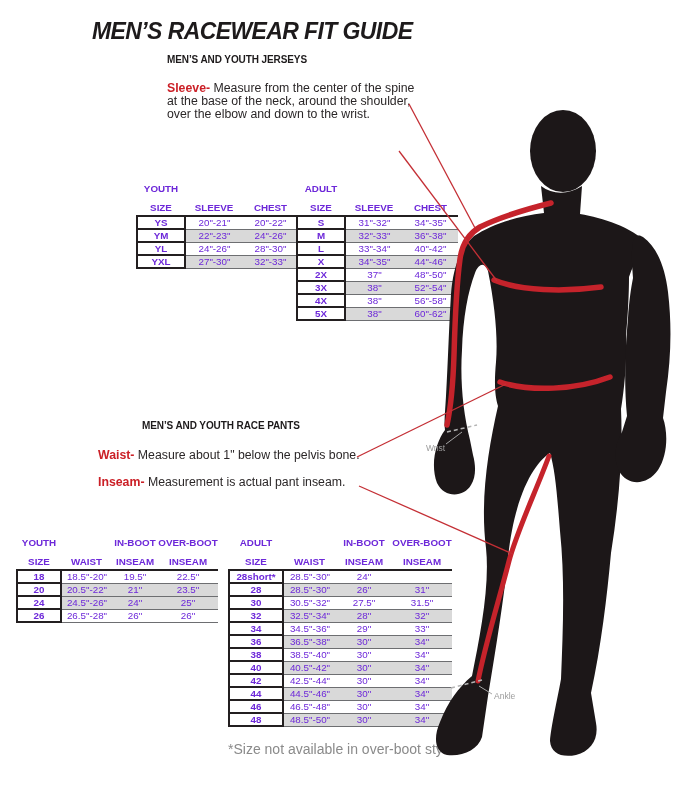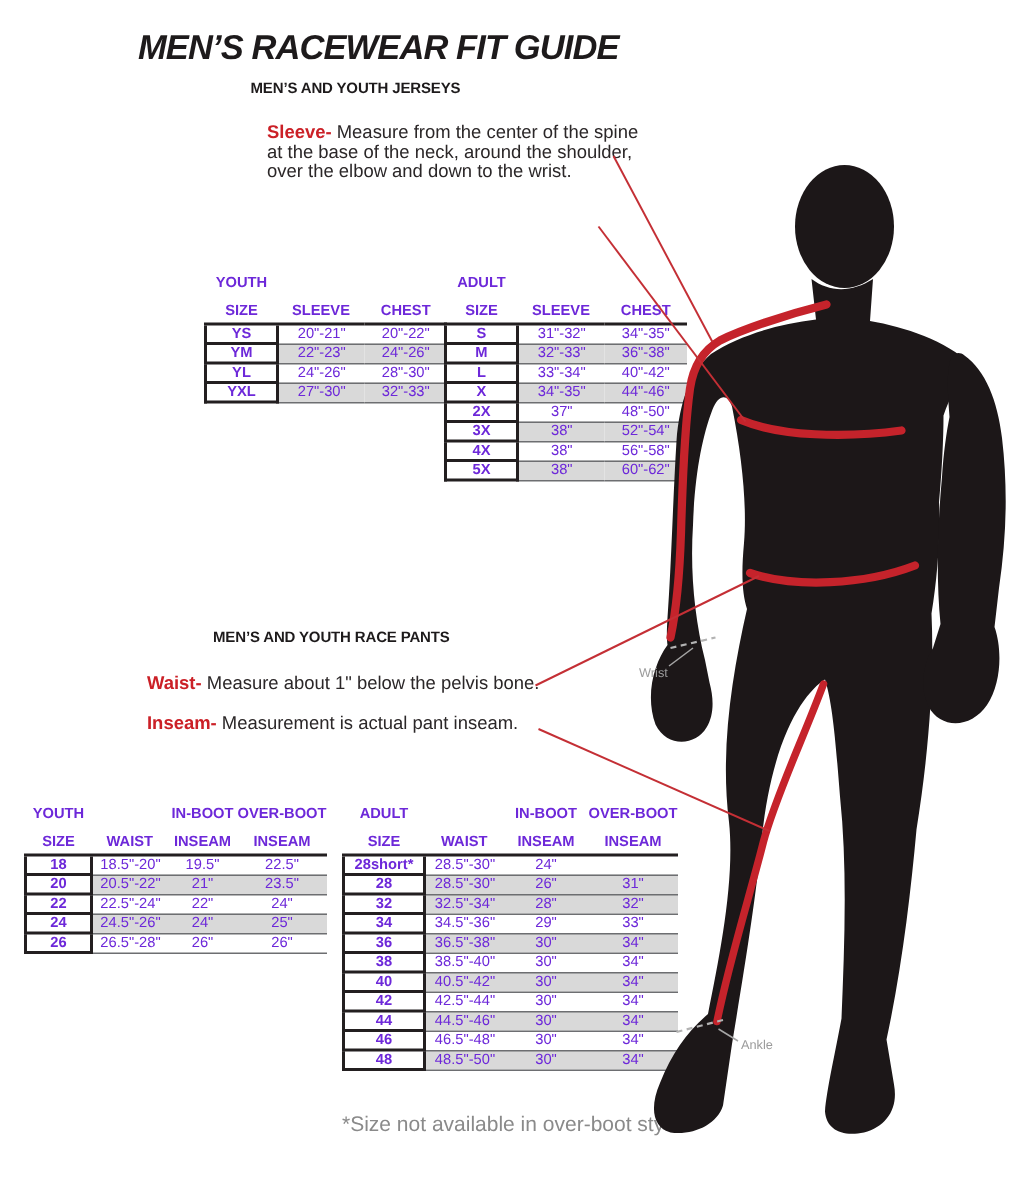--- a/index.html
+++ b/index.html
@@ -11,21 +11,21 @@
   h1#page-title{position:absolute;left:92px;top:18px;margin:0;font-size:23px;font-weight:bold;
      font-style:italic;letter-spacing:-0.6px;color:#1d1a1b;white-space:nowrap;z-index:2;}
   h2.section-heading{position:absolute;margin:0;font-size:10px;font-weight:bold;color:#1d1a1b;
      letter-spacing:-0.1px;white-space:nowrap;z-index:2;}
   #jerseys-heading{left:167px;top:54px;}
   #pants-heading{left:98px;top:420px;margin-left:44px;}
 
   .instr{position:absolute;margin:0;font-size:12.3px;line-height:13.2px;color:#2b2728;z-index:2;}
   .instr .term{color:#cb2027;font-weight:bold;}
   .instr .desc{white-space:pre-line;}
-  #sleeve-instr{left:178px;top:82px;width:280px;}
+  #sleeve-instr{left:167px;top:82px;width:280px;}
   #chest-instr{left:167px;top:134px;width:280px;}
   #waist-instr{left:98px;top:449px;width:320px;}
   #inseam-instr{left:98px;top:476px;width:320px;}
 
   table.size-table{position:absolute;border-collapse:collapse;table-layout:fixed;z-index:2;
      color:#6d28d9;}
   .size-table th{font-size:9.8px;font-weight:bold;text-align:center;vertical-align:bottom;padding:0 0 2px 0;}
   .size-table tr.group-row th{height:15px;}
   .size-table tr.col-row th{height:17px;border-bottom:2px solid #231f20;}
   .size-table td{font-size:9.8px;text-align:center;padding:0;vertical-align:middle;}
@@ -275,26 +275,20 @@
           <td class="val">18.5"-20"</td>
           <td class="val">19.5"</td>
           <td class="val">22.5"</td>
         </tr>
         <tr class="shade">
           <td class="size">20</td>
           <td class="val">20.5"-22"</td>
           <td class="val">21"</td>
           <td class="val">23.5"</td>
         </tr>
-        <tr>
-          <td class="size">22</td>
-          <td class="val">22.5"-24"</td>
-          <td class="val">22"</td>
-          <td class="val">24"</td>
-        </tr>
         <tr class="shade">
           <td class="size">24</td>
           <td class="val">24.5"-26"</td>
           <td class="val">24"</td>
           <td class="val">25"</td>
         </tr>
         <tr>
           <td class="size">26</td>
           <td class="val">26.5"-28"</td>
           <td class="val">26"</td>
@@ -323,20 +317,26 @@
           <td class="val">28.5"-30"</td>
           <td class="val">24"</td>
           <td class="val"></td>
         </tr>
         <tr class="shade">
           <td class="size">28</td>
           <td class="val">28.5"-30"</td>
           <td class="val">26"</td>
           <td class="val">31"</td>
         </tr>
+        <tr>
+          <td class="size">30</td>
+          <td class="val">30.5"-32"</td>
+          <td class="val">27.5"</td>
+          <td class="val">31.5"</td>
+        </tr>
         <tr class="shade">
           <td class="size">32</td>
           <td class="val">32.5"-34"</td>
           <td class="val">28"</td>
           <td class="val">32"</td>
         </tr>
         <tr>
           <td class="size">34</td>
           <td class="val">34.5"-36"</td>
           <td class="val">29"</td>

